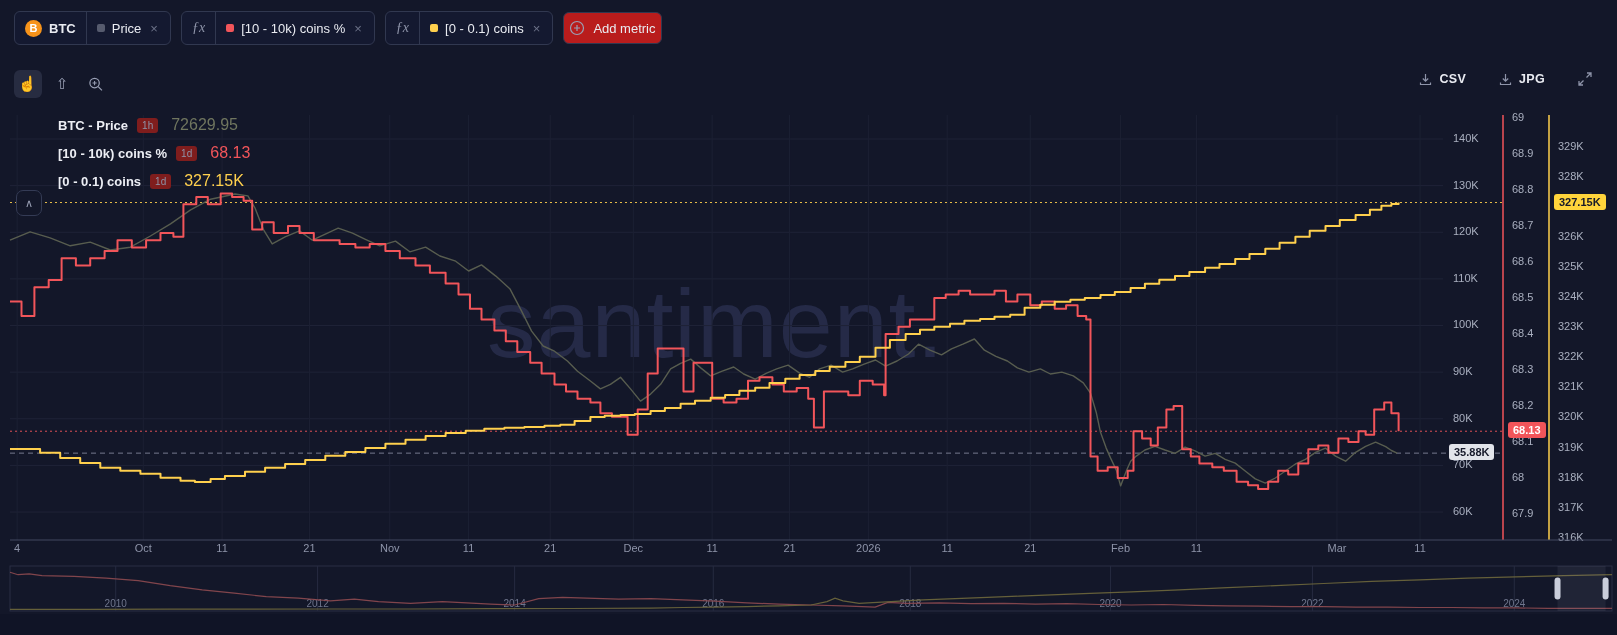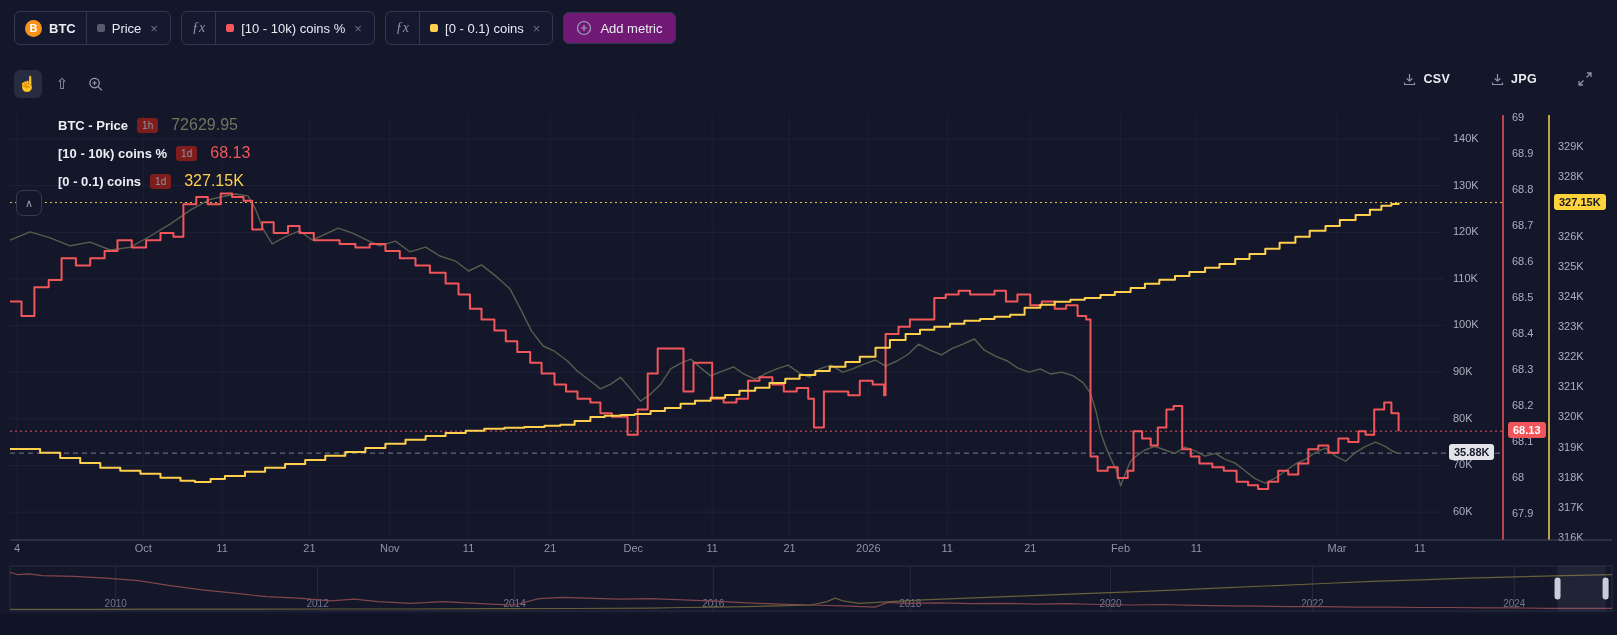--- a/index.html
+++ b/index.html
@@ -8,26 +8,26 @@
   
   .topbar{position:absolute;left:0;top:0;width:100%;height:56px;display:flex;align-items:center;gap:10px;padding-left:14px;box-sizing:border-box;}
   .chip-group{display:inline-flex;align-items:center;height:32px;border:1px solid #313850;border-radius:6px;background:#141930;color:#e9ebf1;font-size:13px;}
   .chip-cell{display:inline-flex;align-items:center;gap:7px;padding:0 10px;height:100%;}
   .chip-sep{width:1px;height:100%;background:#313850;}
   .btc-ic{width:17px;height:17px;border-radius:50%;background:#f7931a;color:#fff;font-weight:bold;font-size:11px;display:inline-flex;align-items:center;justify-content:center;}
   .bold{font-weight:700;}
   .sq{width:8px;height:8px;border-radius:2px;display:inline-block;}
   .x-btn{background:none;border:none;color:#6c7288;font-size:13px;cursor:pointer;padding:0 2px;line-height:1;}
   .fx{font-style:italic;color:#8e94a9;font-family:"Liberation Serif","DejaVu Serif",serif;font-size:14px;}
-  .add-metric{display:inline-flex;align-items:center;gap:8px;height:32px;border:1px solid #313850;border-radius:6px;background:#701a75;color:#e9ebf1;font-size:13px;padding:0 12px;cursor:pointer;}
+  .add-metric{display:inline-flex;align-items:center;gap:8px;height:32px;border:1px solid #313850;border-radius:6px;background:#b91c1c;color:#e9ebf1;font-size:13px;padding:0 5px;cursor:pointer;}
   
   .tools{position:absolute;left:14px;top:70px;display:flex;align-items:center;gap:6px;z-index:6;}
   .tool-btn{width:28px;height:28px;border:none;border-radius:6px;background:transparent;color:#dfe2ea;display:inline-flex;align-items:center;justify-content:center;cursor:pointer;font-size:15px;}
   .tool-btn.active{background:#272c41;}
-  .exports{position:absolute;right:18px;top:70px;display:flex;align-items:center;gap:28px;z-index:6;}
+  .exports{position:absolute;right:18px;top:70px;display:flex;align-items:center;gap:20px;z-index:6;}
   .exp-btn{display:inline-flex;align-items:center;gap:6px;background:none;border:none;color:#e9ebf1;font-size:12.5px;font-weight:700;cursor:pointer;letter-spacing:.3px;}
   
   .legend{position:absolute;left:22px;top:116px;z-index:6;margin-left:36px;}
   .legend-row{display:flex;align-items:center;gap:9px;margin-bottom:10px;cursor:pointer;}
   .legend-label{color:#eceef4;font-size:13px;font-weight:700;}
   .interval-badge{background:#7f1d1d;color:#8e94a9;font-size:10px;padding:2px 5px;border-radius:3px;}
   .legend-value{font-size:16px;margin-left:4px;}
   .collapse-btn{position:absolute;left:16px;top:190px;width:26px;height:26px;border:1px solid #343b55;border-radius:7px;background:#131729;color:#9aa0b5;font-size:11px;display:flex;align-items:center;justify-content:center;cursor:pointer;z-index:6;}
   
   .watermark{position:absolute;left:487px;top:268px;font-size:97px;color:#2b3152;opacity:.75;letter-spacing:1px;z-index:1;font-weight:400;}
@@ -144,20 +144,21 @@
       <span class="legend-label">[0 - 0.1) coins</span>
       <span class="interval-badge">1d</span>
       <span class="legend-value" id="legval-2" style="color: rgb(255, 208, 77);">327.15K</span>
     </div>
   </div>
 
   <button class="collapse-btn">
     <span>∧</span>
   </button>
 
+  <div class="watermark">santiment.</div>
 
   <svg id="chart-svg" width="1617" height="635">
       <g>
         <line x1="10" y1="139.01261656609984" x2="1443" y2="139.01261656609984" stroke="#1f2337" stroke-width="1"></line>
         <line x1="10" y1="185.63905650027428" x2="1443" y2="185.63905650027428" stroke="#1f2337" stroke-width="1"></line>
         <line x1="10" y1="232.26549643444872" x2="1443" y2="232.26549643444872" stroke="#1f2337" stroke-width="1"></line>
         <line x1="10" y1="278.89193636862313" x2="1443" y2="278.89193636862313" stroke="#1f2337" stroke-width="1"></line>
         <line x1="10" y1="325.5183763027976" x2="1443" y2="325.5183763027976" stroke="#1f2337" stroke-width="1"></line>
         <line x1="10" y1="372.144816236972" x2="1443" y2="372.144816236972" stroke="#1f2337" stroke-width="1"></line>
         <line x1="10" y1="418.77125617114643" x2="1443" y2="418.77125617114643" stroke="#1f2337" stroke-width="1"></line>

